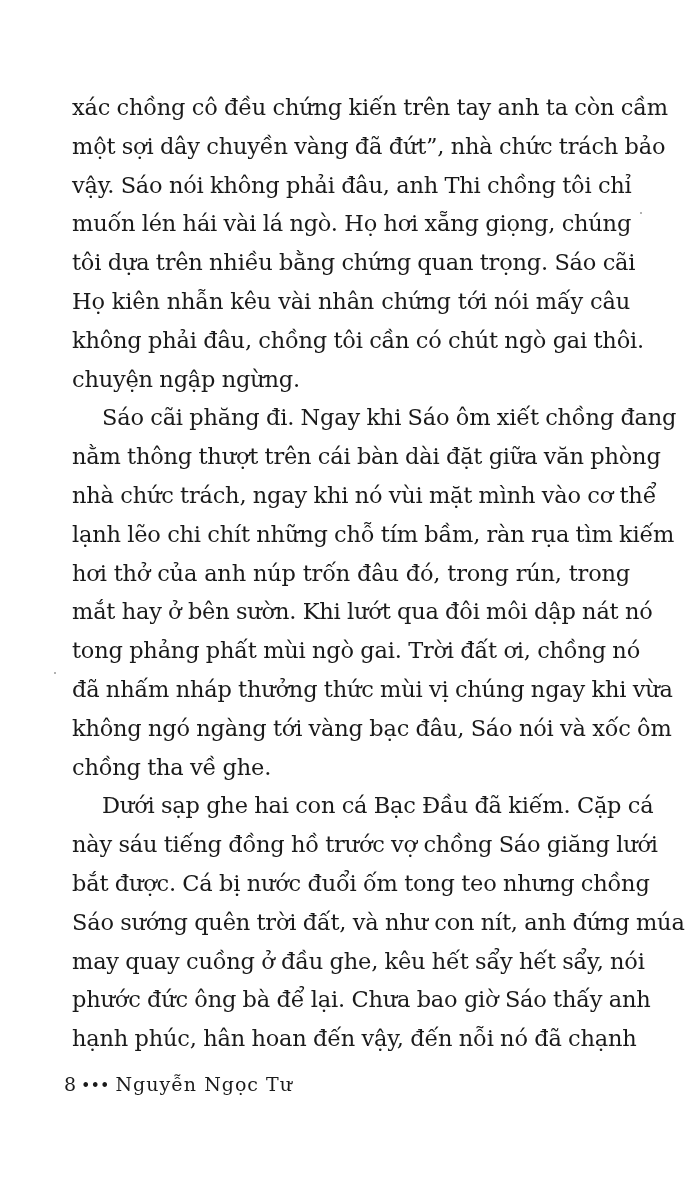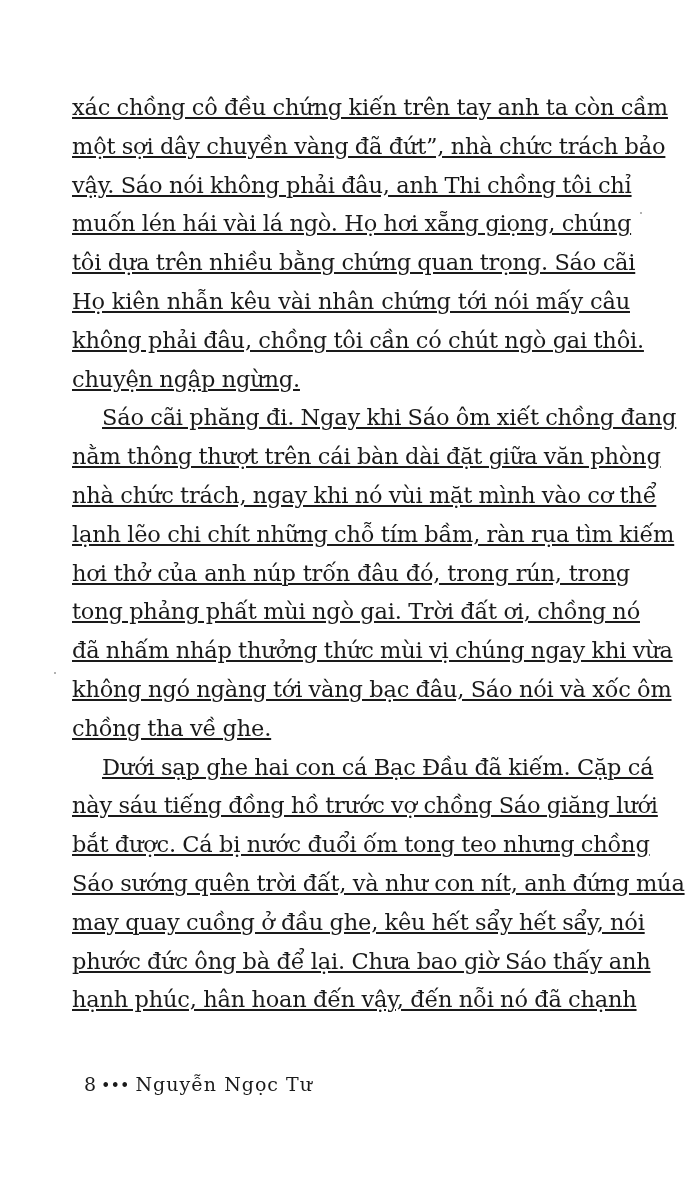--- a/index.html
+++ b/index.html
@@ -22,37 +22,36 @@
     width: 558px;
   }
   .para {
     margin: 0;
     font-size: 22.5px;
     line-height: 38.8px;
     text-align: justify;
     text-align-last: justify;
     letter-spacing: -0.2px;
     word-spacing: -0.5px;
-    text-decoration: underline;
   }
   .para .line {
     display: block;
     text-align: justify;
     text-align-last: justify;
     white-space: nowrap;
   }
   .para .line.last {
     text-align-last: left;
   }
   .para .line.indent {
     padding-left: 30px;
   }
   .footer {
     position: absolute;
-    left: 84px;
+    left: 64px;
     top: 1073px;
     font-size: 19px;
     letter-spacing: 1px;
     color: #1a1a1a;
     font-family: "DejaVu Serif", "Liberation Serif", serif;
   }
   .footer .sep {
     margin: 0 6px 0 4px;
     letter-spacing: 0;
     font-size: 16px;
@@ -78,20 +77,21 @@
     <span class="line">Họ kiên nhẫn kêu vài nhân chứng tới nói mấy câu</span>
     <span class="line">không phải đâu, chồng tôi cần có chút ngò gai thôi.</span>
     <span class="line last">chuyện ngập ngừng.</span>
   </p>
   <p class="para">
     <span class="line indent">Sáo cãi phăng đi. Ngay khi Sáo ôm xiết chồng đang</span>
     <span class="line">nằm thông thượt trên cái bàn dài đặt giữa văn phòng</span>
     <span class="line">nhà chức trách, ngay khi nó vùi mặt mình vào cơ thể</span>
     <span class="line">lạnh lẽo chi chít những chỗ tím bầm, ràn rụa tìm kiếm</span>
     <span class="line">hơi thở của anh núp trốn đâu đó, trong rún, trong</span>
+    <span class="line">mắt hay ở bên sườn. Khi lướt qua đôi môi dập nát nó</span>
     <span class="line">tong phảng phất mùi ngò gai. Trời đất ơi, chồng nó</span>
     <span class="line">đã nhấm nháp thưởng thức mùi vị chúng ngay khi vừa</span>
     <span class="line">không ngó ngàng tới vàng bạc đâu, Sáo nói và xốc ôm</span>
     <span class="line last">chồng tha về ghe.</span>
   </p>
   <p class="para">
     <span class="line indent">Dưới sạp ghe hai con cá Bạc Đầu đã kiếm. Cặp cá</span>
     <span class="line">này sáu tiếng đồng hồ trước vợ chồng Sáo giăng lưới</span>
     <span class="line">bắt được. Cá bị nước đuổi ốm tong teo nhưng chồng</span>
     <span class="line">Sáo sướng quên trời đất, và như con nít, anh đứng múa</span>

